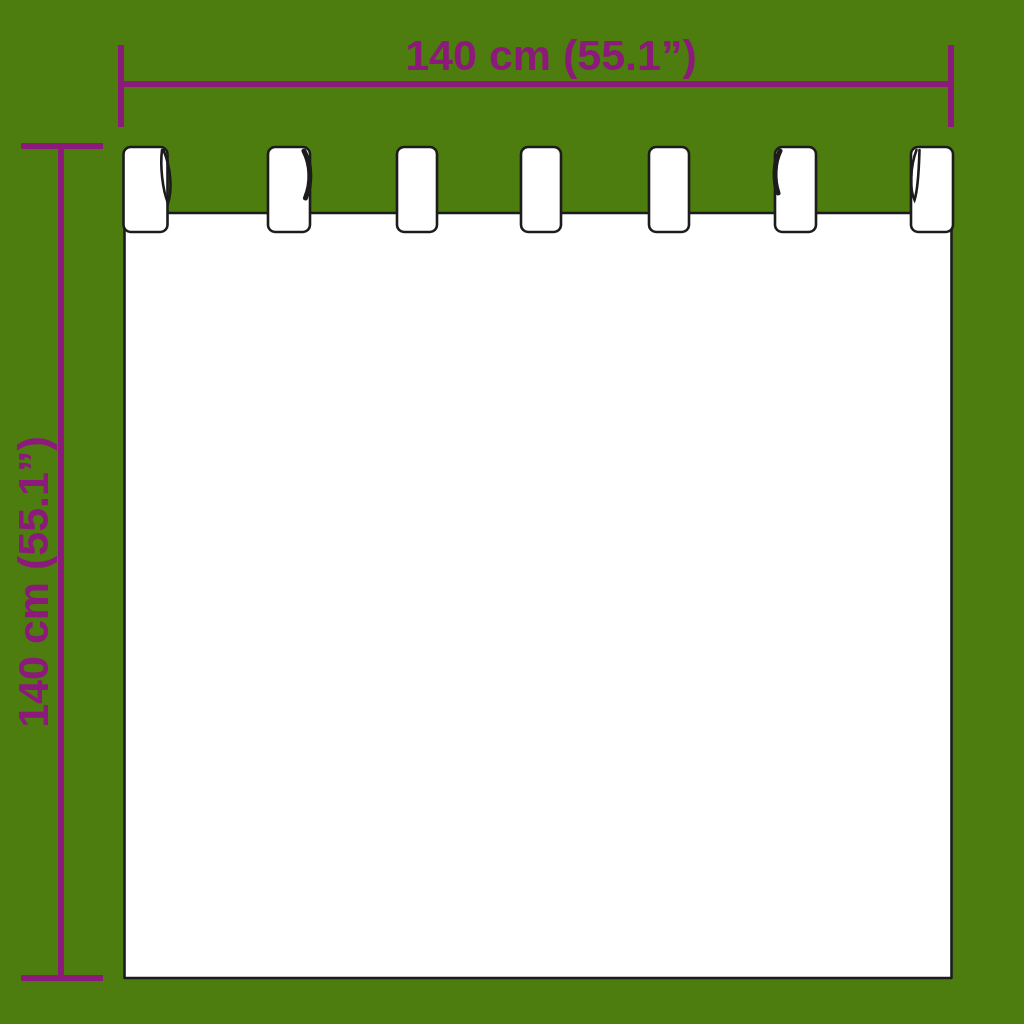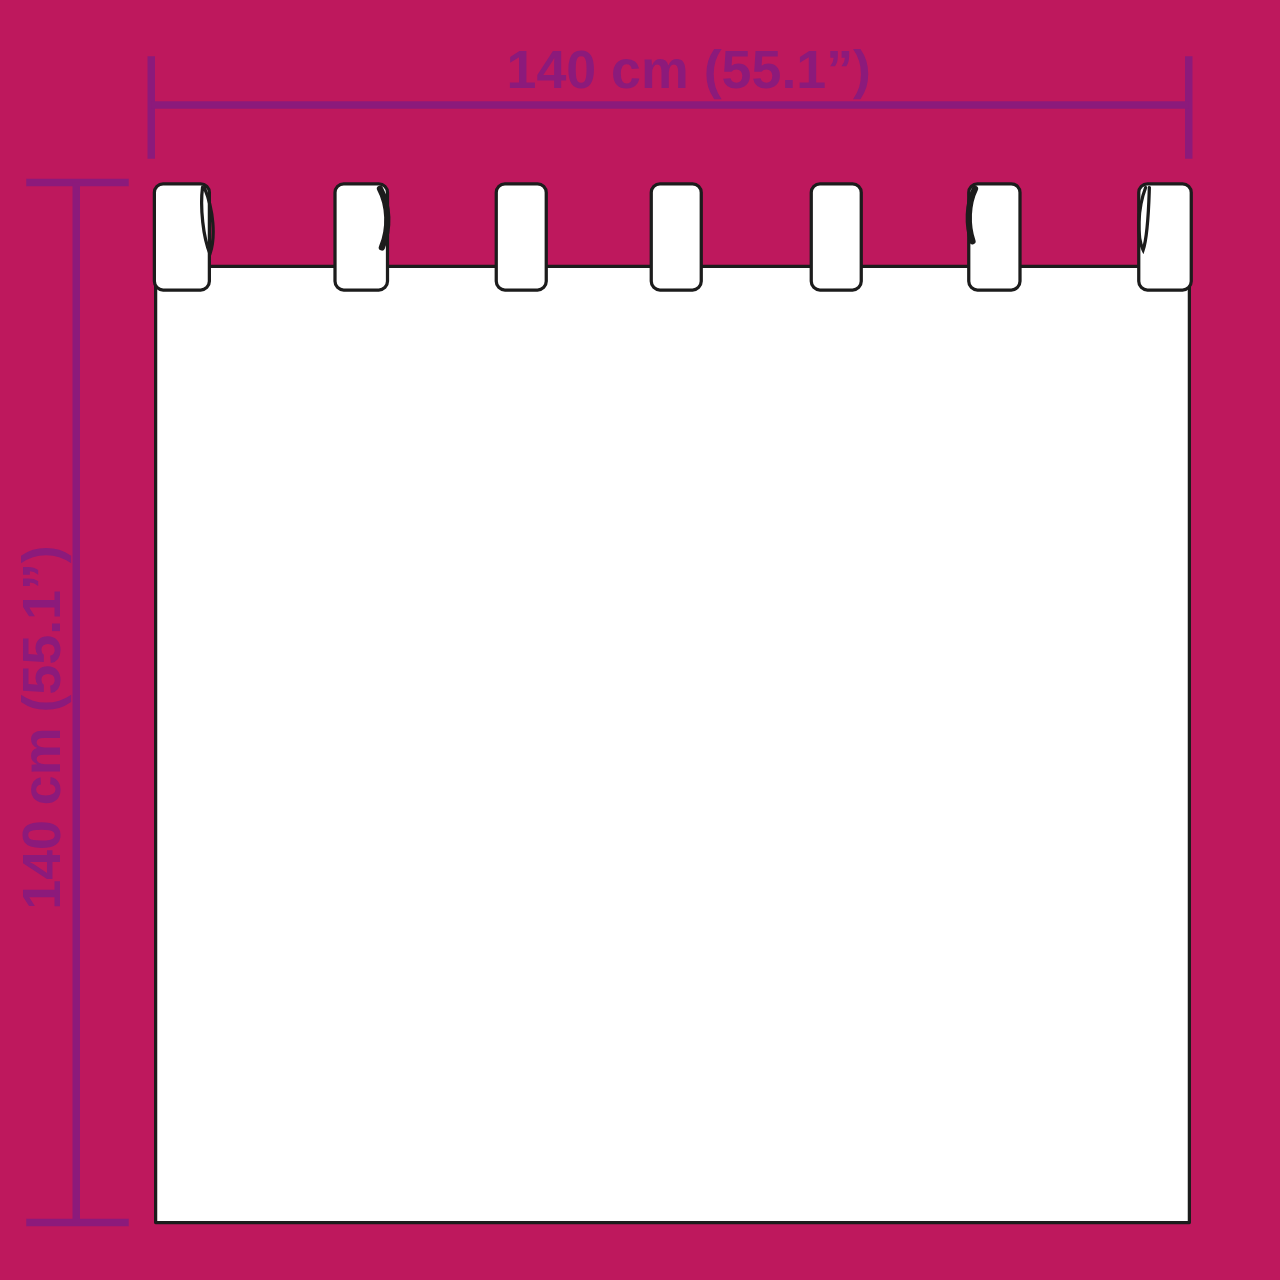--- a/index.html
+++ b/index.html
@@ -4,21 +4,21 @@
 <style>
   html, body {
     margin: 0;
     padding: 0;
     background: #ffffff;
   }
   .stage {
     width: 1024px;
     height: 1024px;
     position: relative;
-    background: #be185d;
+    background: #4d7c0f;
     overflow: hidden;
   }
   svg { display: block; }
   .dim-line {
     stroke: #8c1a7b;
     stroke-width: 6;
     fill: none;
     stroke-linecap: butt;
   }
   .dim-text {

